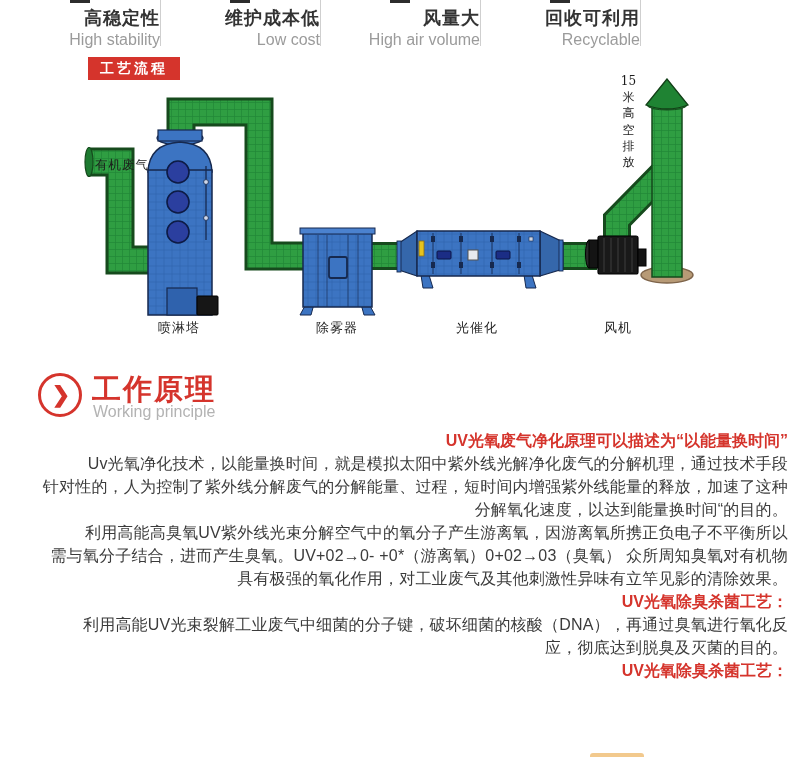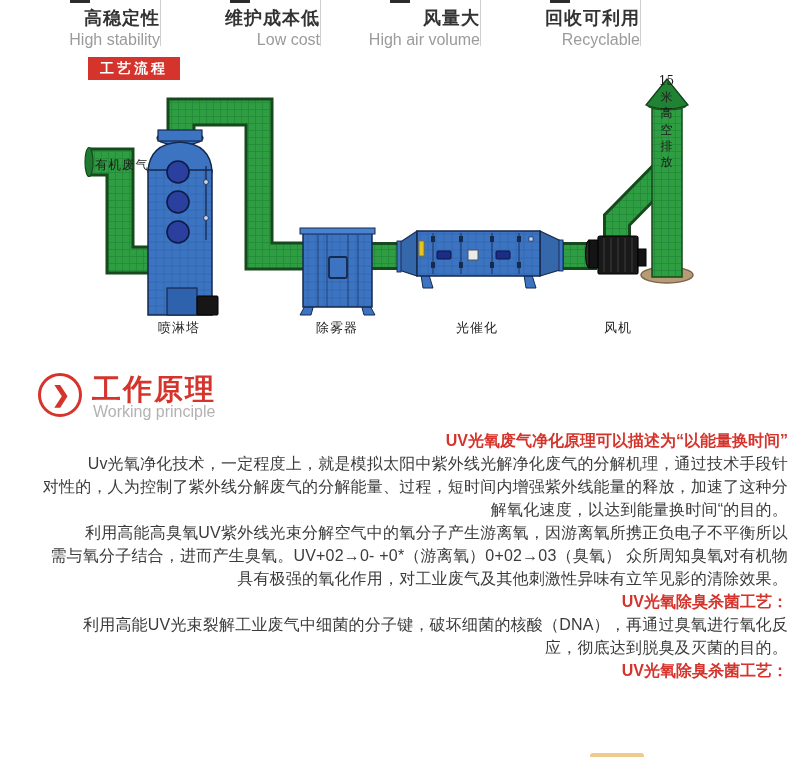--- a/index.html
+++ b/index.html
@@ -31,21 +31,21 @@
     position:absolute; font-family:"DejaVu Serif", serif; font-size:13px;
     color:#1c1c1c; letter-spacing:1px; text-align:center;
   }
   .lbl-inlet   { left:87px;  top:124px; width:70px; font-size:12.5px; }
   .lbl-tower   { left:150px; top:319px; width:58px; }
   .lbl-demist  { left:308px; top:319px; width:58px; }
   .lbl-photo   { left:448px; top:319px; width:58px; }
   .lbl-fan     { left:596px; top:319px; width:44px; }
   .lbl-chimney {
     left:620px; top:73px; width:17px; font-size:12px; line-height:1.35;
-    word-break:break-all; letter-spacing:0;margin-left:38px;
+    word-break:break-all; letter-spacing:0;
   }
   
   .wp-circle {
     position:absolute; left:38px; top:373px; width:44px; height:44px;
     border:3px solid #d5342c; border-radius:50%;
     display:flex; align-items:center; justify-content:center;
   }
   .wp-chevron { color:#d5342c; font-size:22px; font-weight:bold; line-height:1; padding-left:2px; }
   .wp-title {
     position:absolute; left:92px; top:370px; font-size:29px; font-weight:600;
@@ -193,21 +193,21 @@
 
 <div class="wp-circle">
   <span class="wp-chevron">❯</span>
 </div>
 <div class="wp-title">工作原理</div>
 <div class="wp-sub">Working principle</div>
 
 <div class="content">
   <div class="section">
     <div class="sec-heading">UV光氧废气净化原理可以描述为“以能量换时间”</div>
-    <p class="sec-body">Uv光氧净化技术，一定程度上，就是模拟太阳中紫外线光解净化废气的分解机理，通过技术手段针对性的，人为控制了紫外线分解废气的分解能量、过程，短时间内增强紫外线能量的释放，加速了这种分解氧化速度，以达到能量换时间“的目的。</p>
+    <p class="sec-body">Uv光氧净化技术，以能量换时间，就是模拟太阳中紫外线光解净化废气的分解机理，通过技术手段针对性的，人为控制了紫外线分解废气的分解能量、过程，短时间内增强紫外线能量的释放，加速了这种分解氧化速度，以达到能量换时间“的目的。</p>
   </div>
   <div class="section">
     <p class="sec-body">利用高能高臭氧UV紫外线光束分解空气中的氧分子产生游离氧，因游离氧所携正负电子不平衡所以需与氧分子结合，进而产生臭氧。UV+02→0- +0*（游离氧）0+02→03（臭氧） 众所周知臭氧对有机物具有极强的氧化作用，对工业废气及其他刺激性异味有立竿见影的清除效果。</p>
   </div>
   <div class="section">
     <div class="sec-heading">UV光氧除臭杀菌工艺：</div>
     <p class="sec-body">利用高能UV光束裂解工业废气中细菌的分子键，破坏细菌的核酸（DNA），再通过臭氧进行氧化反应，彻底达到脱臭及灭菌的目的。</p>
   </div>
   <div class="section">
     <div class="sec-heading">UV光氧除臭杀菌工艺：</div>

